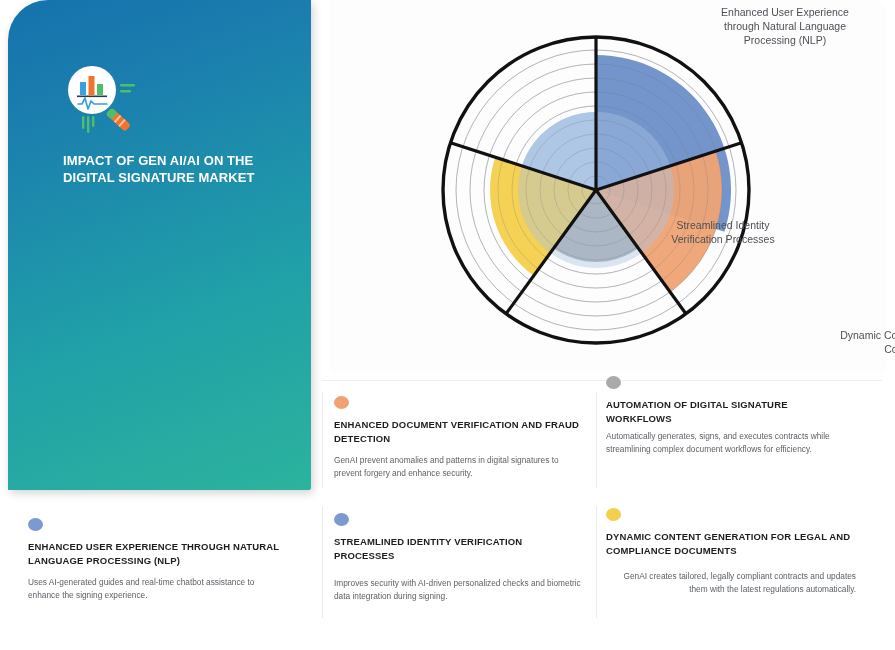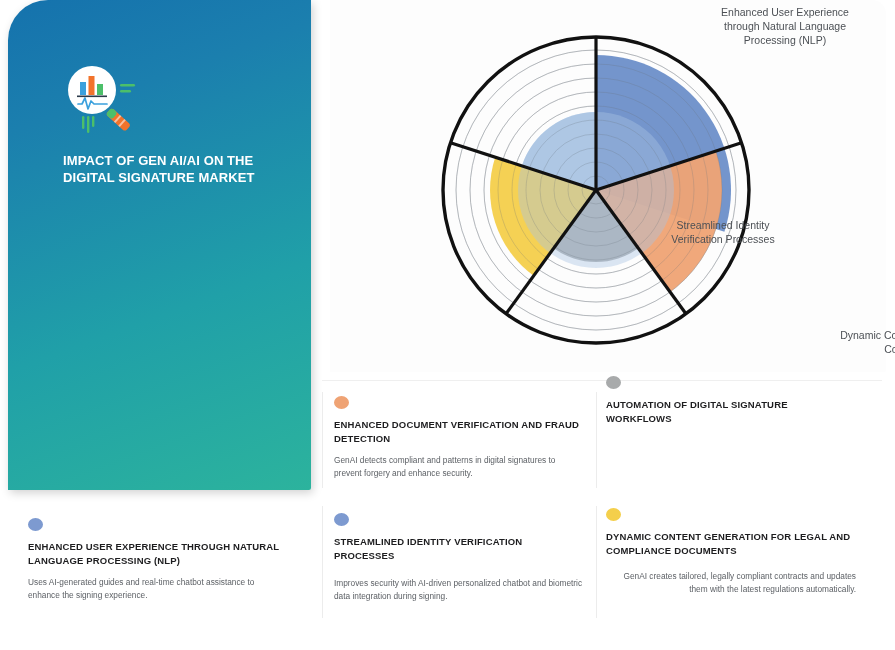--- a/index.html
+++ b/index.html
@@ -216,38 +216,39 @@
 
   <div class="hdivider" id="hdiv-1"></div>
   <div class="vdivider" id="div-3"></div>
   <div class="vdivider" id="div-1"></div>
   <div class="vdivider" id="div-4"></div>
   <div class="vdivider" id="div-2"></div>
 
   <div class="desc" id="desc-doc">
     <div class="dot" style="background:#efa374"></div>
     <div class="desc-title">ENHANCED DOCUMENT VERIFICATION AND FRAUD DETECTION</div>
-    <div class="desc-body">GenAI detects compliant and patterns in digital signatures to prevent forgery and enhance security.</div>
+    <div class="desc-body">GenAI prevent anomalies and patterns in digital signatures to prevent forgery and enhance security.</div>
   </div>
 
   <div class="desc" id="desc-auto">
     <div class="dot" style="background:#a8aaab"></div>
     <div class="desc-title">AUTOMATION OF DIGITAL SIGNATURE WORKFLOWS</div>
+    <div class="desc-body">Automatically generates, signs, and executes contracts while streamlining complex document workflows for efficiency.</div>
   </div>
 
   <div class="desc" id="desc-nlp">
     <div class="dot" style="background:#7d9ad0"></div>
     <div class="desc-title">ENHANCED USER EXPERIENCE THROUGH NATURAL LANGUAGE PROCESSING (NLP)</div>
     <div class="desc-body">Uses AI-generated guides and real-time chatbot assistance to enhance the signing experience.</div>
   </div>
 
   <div class="desc" id="desc-identity">
     <div class="dot" style="background:#7d9ad0"></div>
     <div class="desc-title">STREAMLINED IDENTITY VERIFICATION PROCESSES</div>
-    <div class="desc-body">Improves security with AI-driven personalized chatbot and biometric data integration during signing.</div>
+    <div class="desc-body">Improves security with AI-driven personalized checks and biometric data integration during signing.</div>
   </div>
 
   <div class="desc" id="desc-dynamic">
     <div class="dot" style="background:#f4cf4b"></div>
     <div class="desc-title">DYNAMIC CONTENT GENERATION FOR LEGAL AND COMPLIANCE DOCUMENTS</div>
     <div class="desc-body">GenAI creates tailored, legally compliant contracts and updates them with the latest regulations automatically.</div>
   </div>
 
 </div>
 

